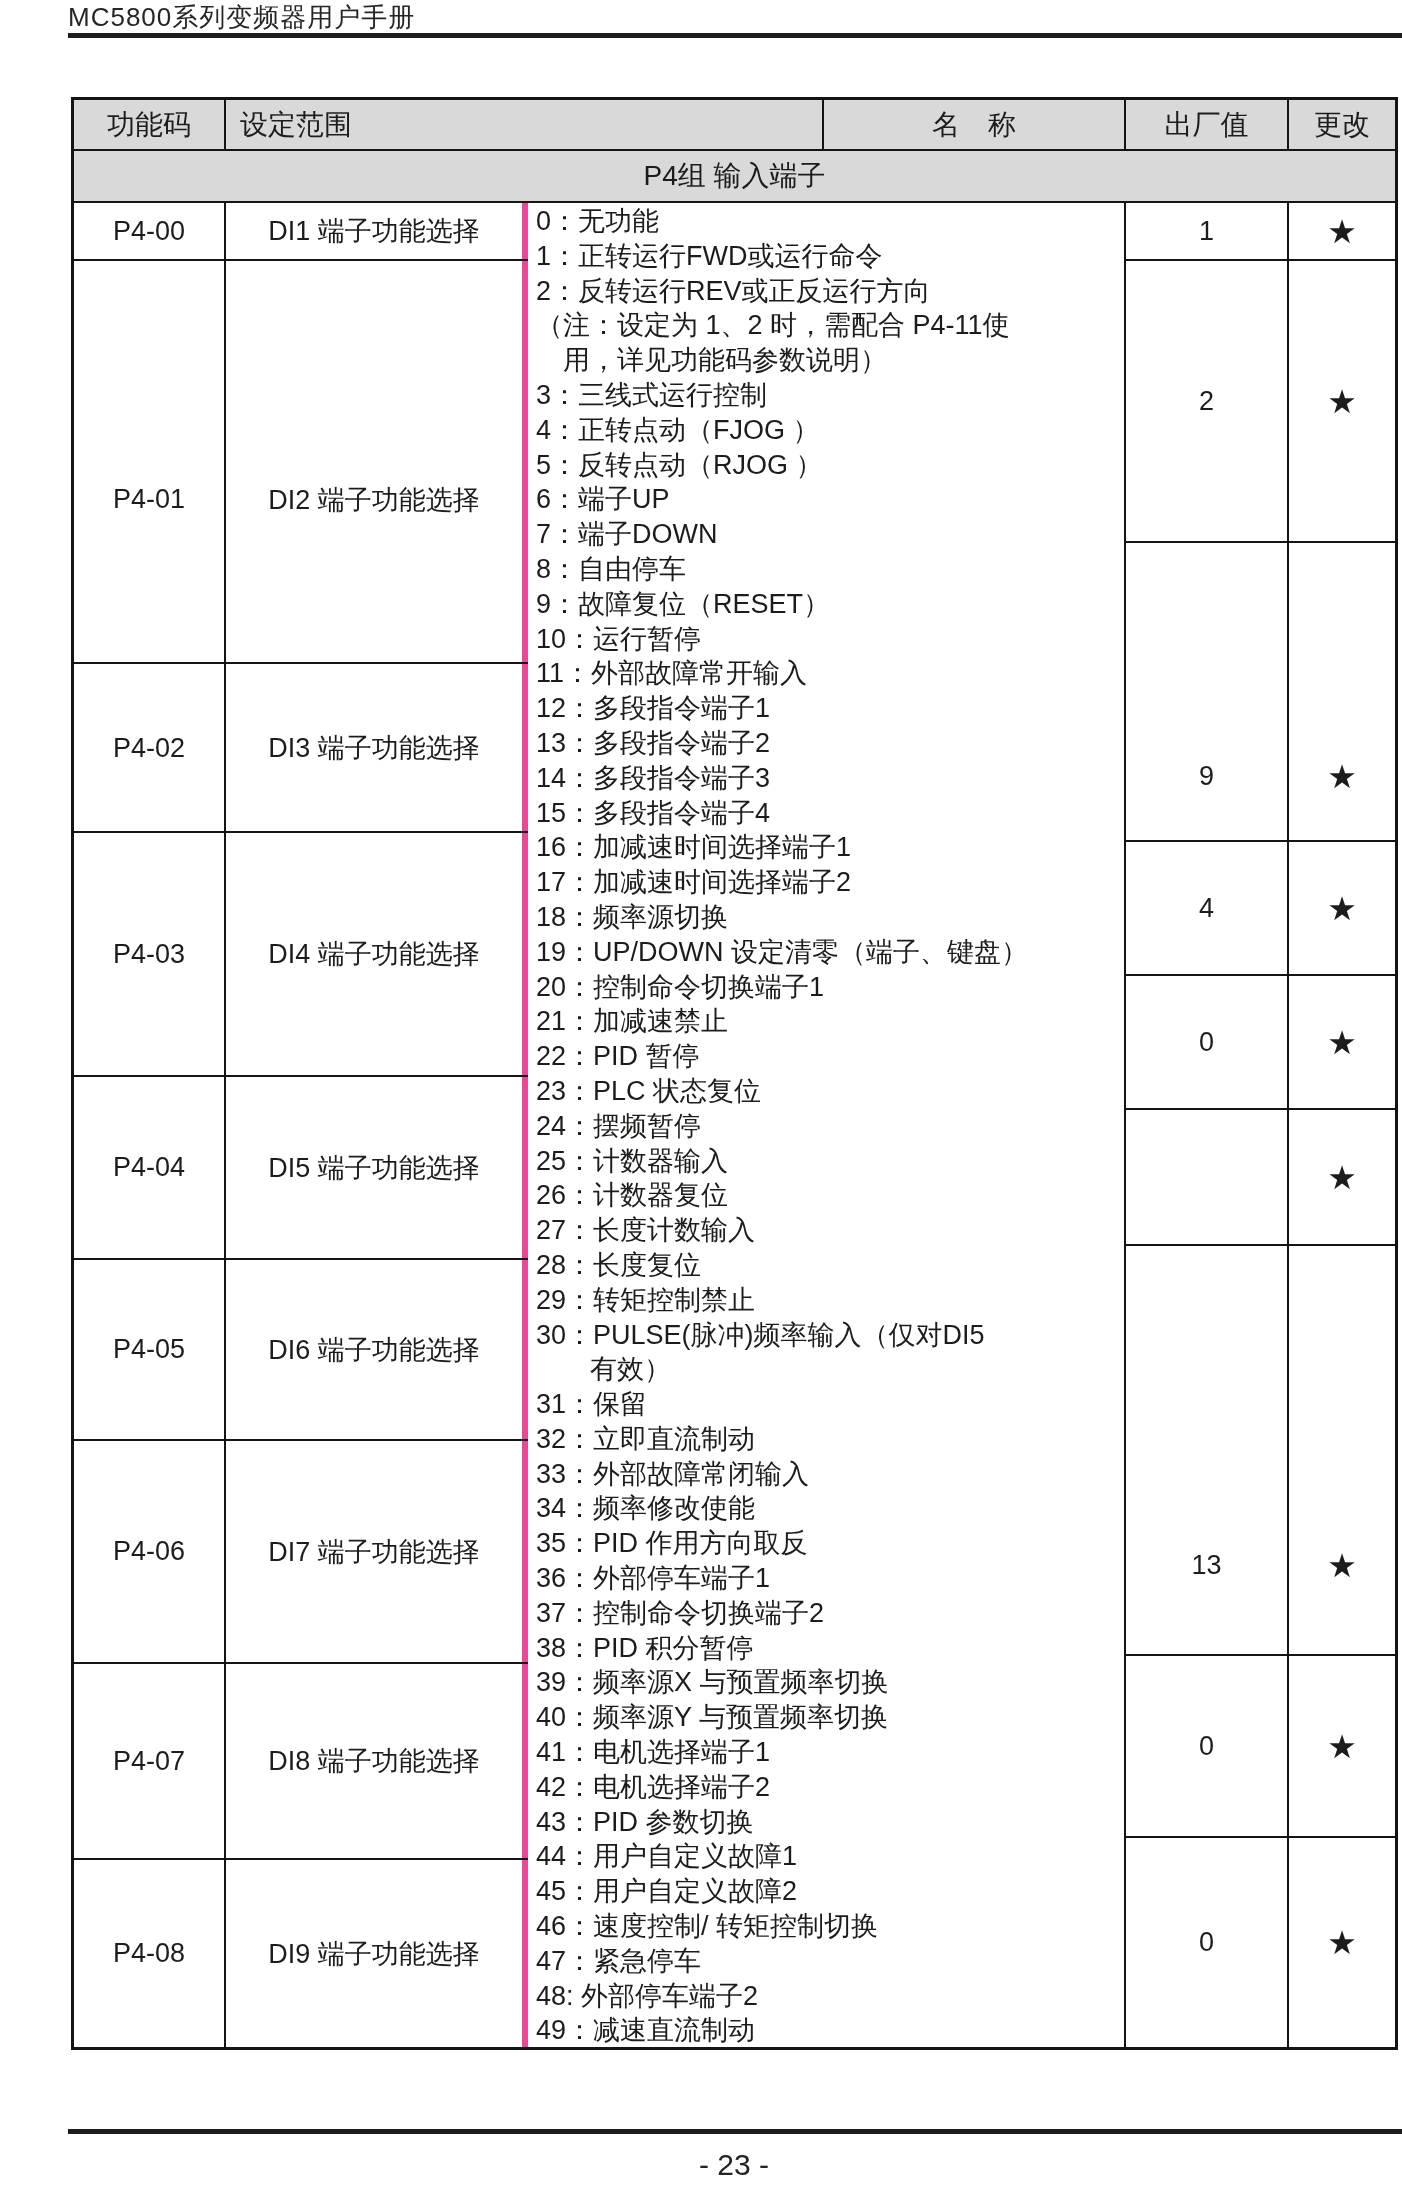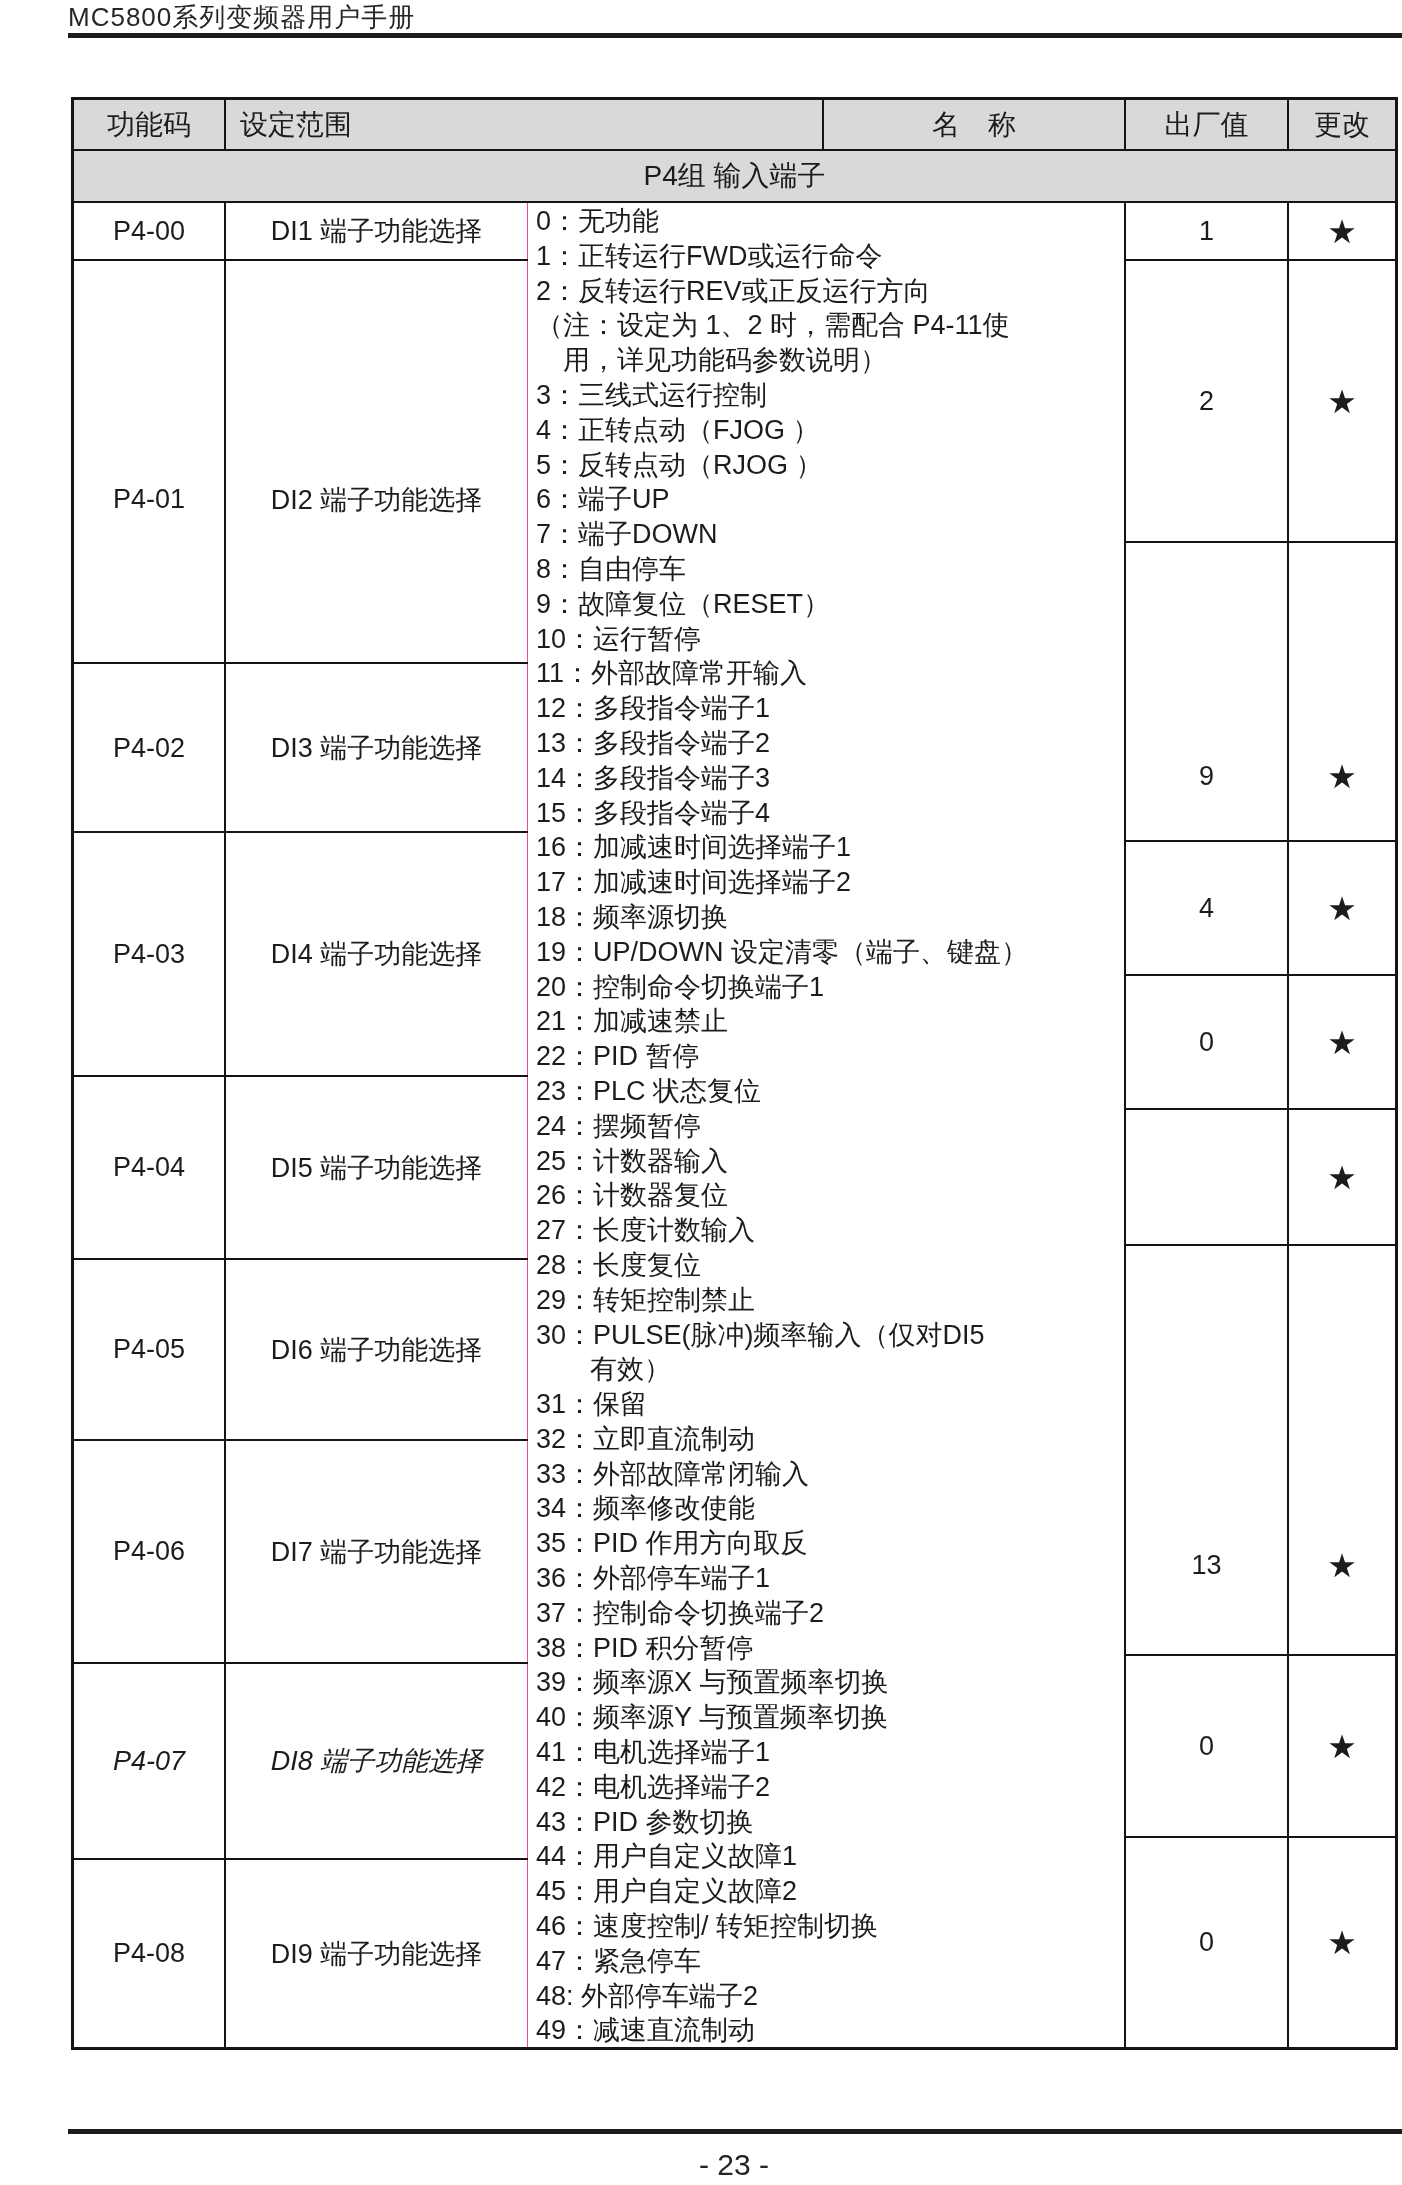--- a/index.html
+++ b/index.html
@@ -43,21 +43,21 @@
   }
   .tbody{position:relative;height:1844px;overflow:hidden;}
   .col-left{position:absolute;left:0;top:0;width:454px;}
   .lrow{display:flex;box-sizing:border-box;border-bottom:2px solid #141414;}
   .lrow:last-child{border-bottom:none;}
   .cell{
     box-sizing:border-box;display:flex;align-items:center;justify-content:center;
     font-size:27px;white-space:pre;
   }
   .cell.code{width:152px;border-right:2px solid #141414;}
-  .cell.name{width:302px;border-right:1px solid #ec4899;}
+  .cell.name{width:302px;border-right:6px solid #ec4899;}
   .col-mid{
     position:absolute;left:454px;top:0;width:598px;height:1844px;
     box-sizing:border-box;border-right:2px solid #141414;
     padding:1px 0 0 8px;overflow:hidden;
   }
   .range-line{
     height:34.8px;line-height:34.8px;font-size:27px;white-space:pre;
   }
   .col-right{position:absolute;left:1052px;top:0;width:269px;}
   .rrow{display:flex;box-sizing:border-box;border-bottom:2px solid #141414;}
@@ -118,21 +118,21 @@
             <div class="cell name" style="padding-top: 0px;">DI5 端子功能选择</div>
           </div>
           <div class="lrow" style="height: 181px;">
             <div class="cell code" style="padding-top: 0px;">P4-05</div>
             <div class="cell name" style="padding-top: 0px;">DI6 端子功能选择</div>
           </div>
           <div class="lrow" style="height: 223px;">
             <div class="cell code" style="padding-top: 0px;">P4-06</div>
             <div class="cell name" style="padding-top: 0px;">DI7 端子功能选择</div>
           </div>
-          <div class="lrow" style="height: 196px; font-style: italic;">
+          <div class="lrow" style="height: 196px;">
             <div class="cell code" style="padding-top: 0px;">P4-07</div>
             <div class="cell name" style="padding-top: 0px;">DI8 端子功能选择</div>
           </div>
           <div class="lrow" style="height: 187px;">
             <div class="cell code" style="padding-top: 0px;">P4-08</div>
             <div class="cell name" style="padding-top: 0px;">DI9 端子功能选择</div>
           </div>
         </div>
       <div class="col-mid">
         <div id="range-lines">

